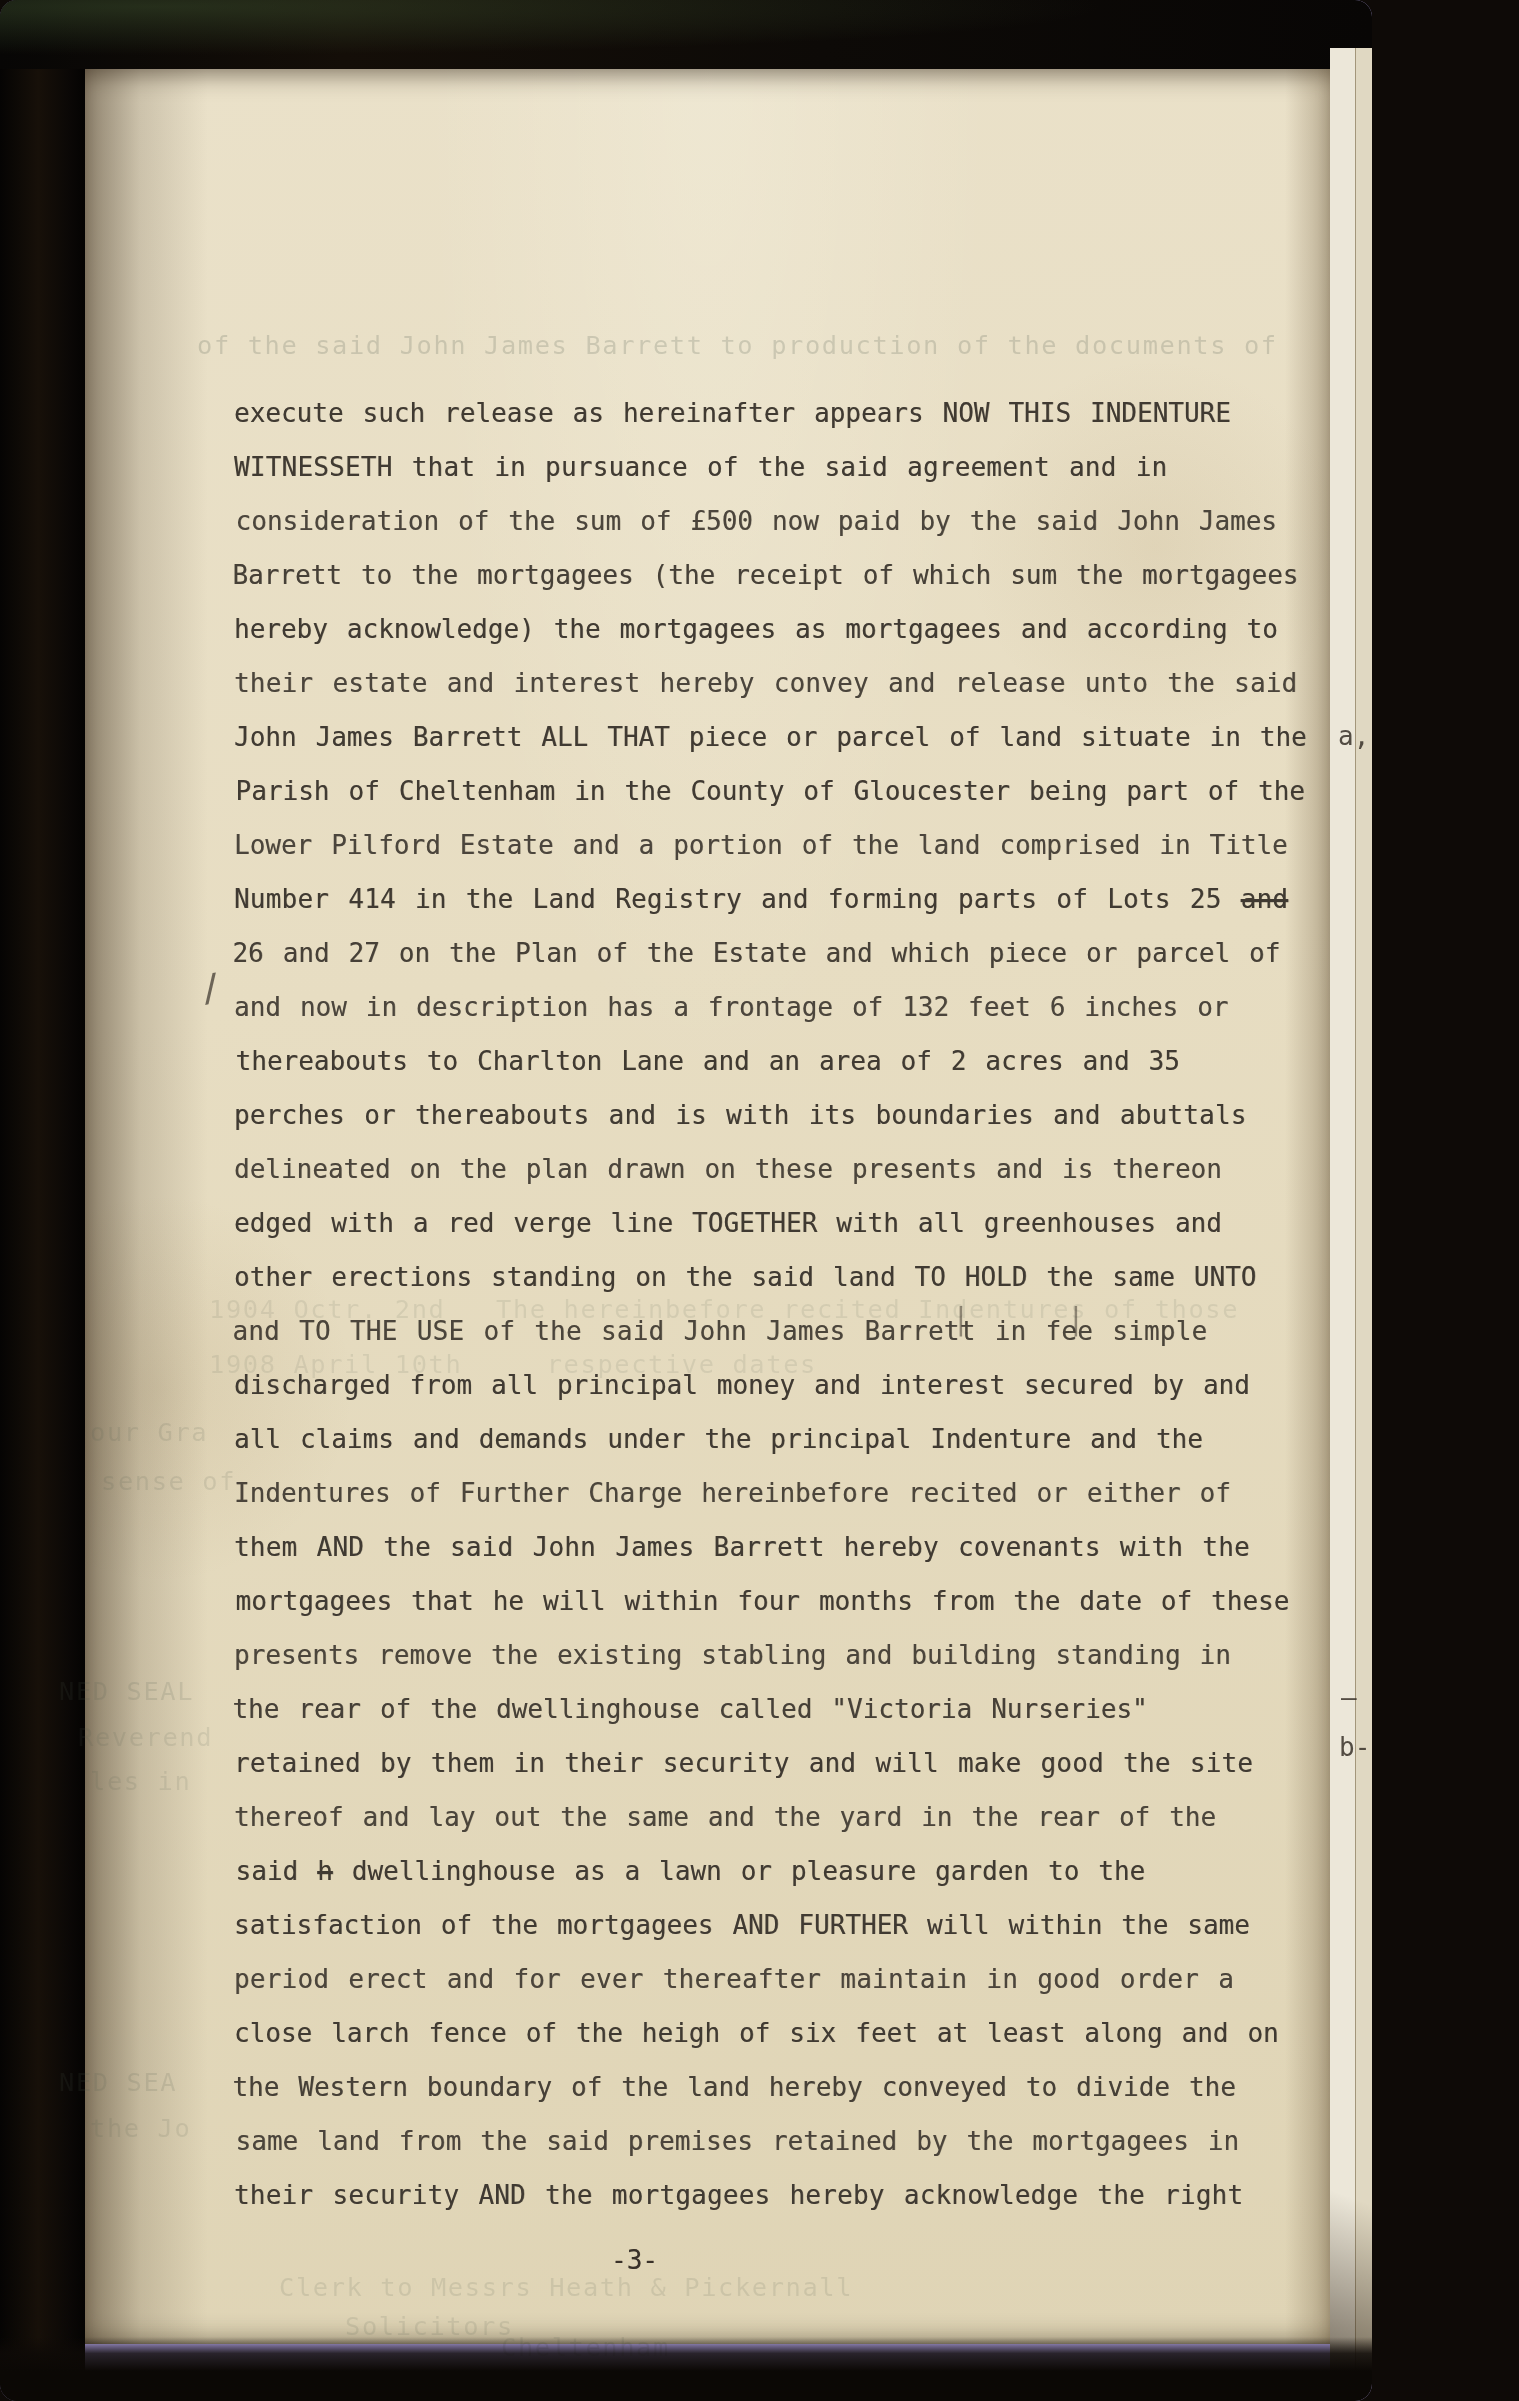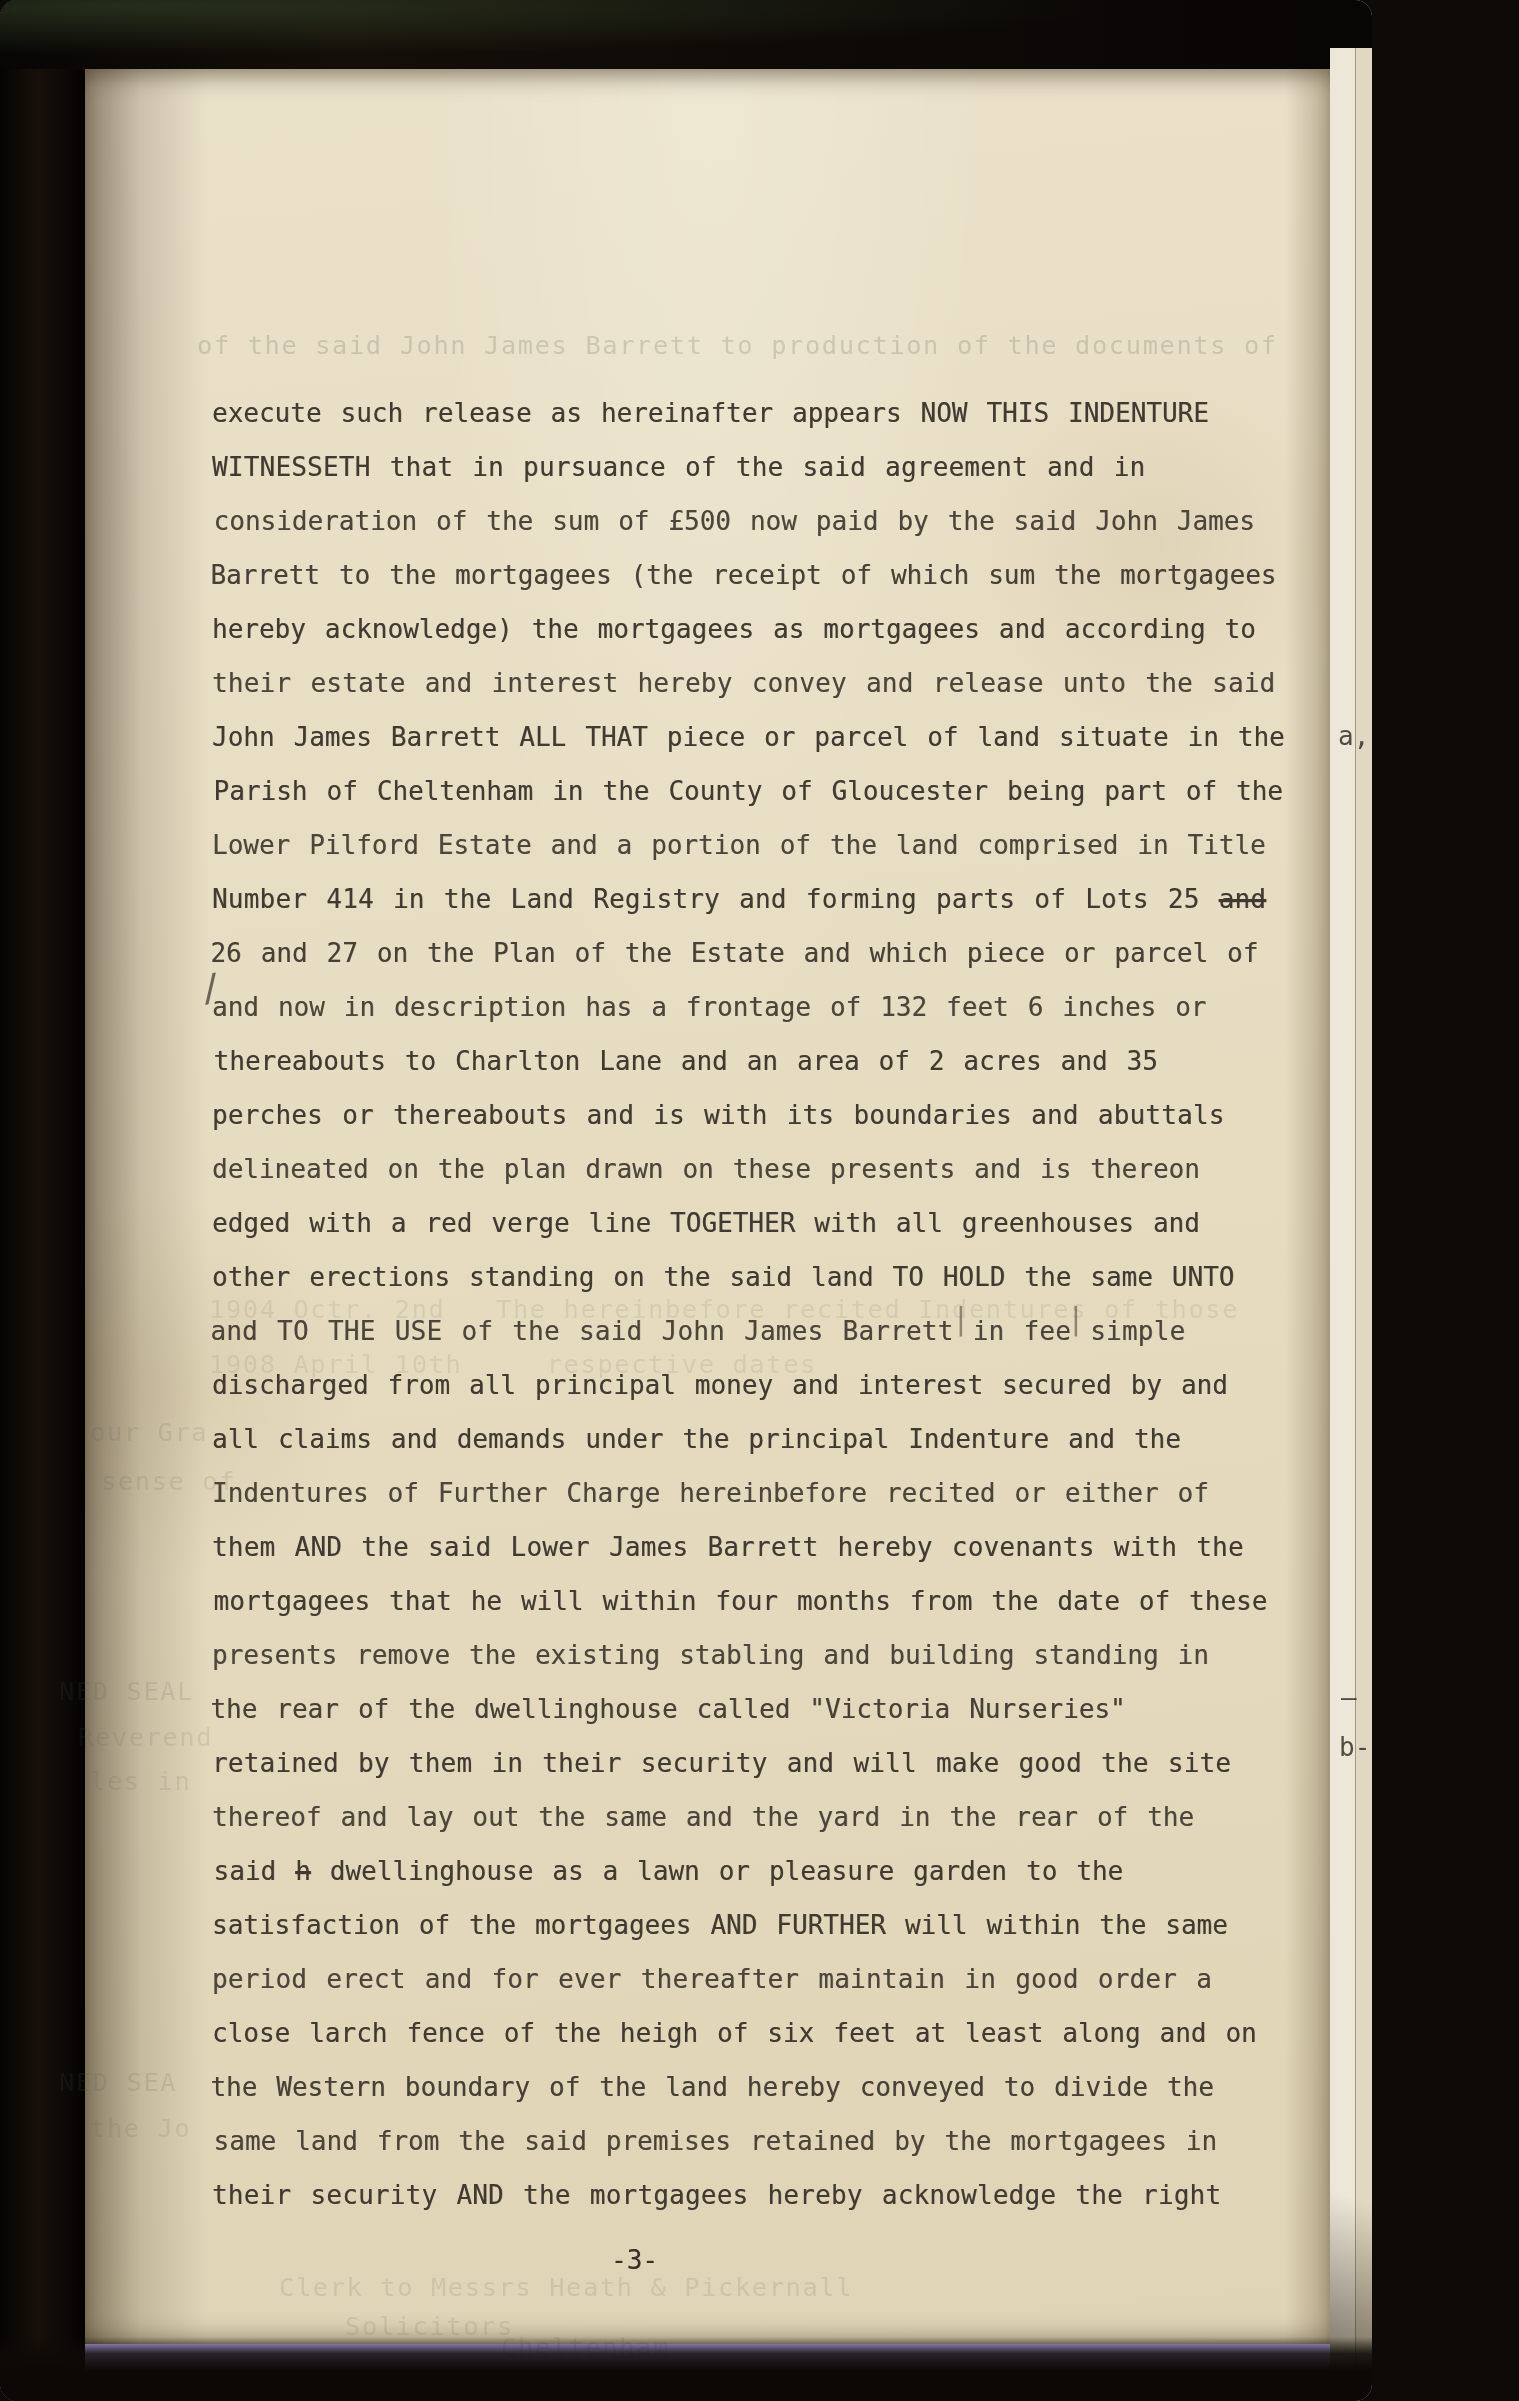--- a/index.html
+++ b/index.html
@@ -84,21 +84,21 @@
   }
 
   
   .text-block {
     position: absolute; left: 212px; top: 386px; width: 1119px; z-index: 7;
     color: #403a32;
     font-size: 26px; line-height: 54px;
     word-spacing: 3.3px;
     text-shadow: 0.4px 0.4px 0.6px rgba(52,46,38,0.45);
   }
-  .line { white-space: pre; height: 54px; }
+  .line { white-space: pre; height: 54px; margin-left: 22px; }
   .line:nth-child(4n+2) { letter-spacing: 0.2px; }
   .line:nth-child(5n+3) { transform: translateX(1.6px); }
   .line:nth-child(7n+4) { transform: translateX(-1.6px); opacity: 0.96; }
   .line:nth-child(3n)   { opacity: 0.93; }
   .strike { text-decoration: line-through; text-decoration-thickness: 2.9px; }
 
   
   .mark-layer { position: absolute; left: 0; top: 0; width: 100%; height: 100%; z-index: 8; pointer-events: none; }
   .mark { position: absolute; white-space: pre; color: #39322a; font-size: 26px; }
 
@@ -153,21 +153,21 @@
       <div class="line">and now in description has a frontage of 132 feet 6 inches or</div>
       <div class="line">thereabouts to Charlton Lane and an area of 2 acres and 35</div>
       <div class="line">perches or thereabouts and is with its boundaries and abuttals</div>
       <div class="line">delineated on the plan drawn on these presents and is thereon</div>
       <div class="line">edged with a red verge line TOGETHER with all greenhouses and</div>
       <div class="line">other erections standing on the said land TO HOLD the same UNTO</div>
       <div class="line">and TO THE USE of the said John James Barrett in fee simple</div>
       <div class="line">discharged from all principal money and interest secured by and</div>
       <div class="line">all claims and demands under the principal Indenture and the</div>
       <div class="line">Indentures of Further Charge hereinbefore recited or either of</div>
-      <div class="line">them AND the said Lower James Barrett hereby covenants with the</div>
+      <div class="line">them AND the said John James Barrett hereby covenants with the</div>
       <div class="line">mortgagees that he will within four months from the date of these</div>
       <div class="line">presents remove the existing stabling and building standing in</div>
       <div class="line">the rear of the dwellinghouse called "Victoria Nurseries"</div>
       <div class="line">retained by them in their security and will make good the site</div>
       <div class="line">thereof and lay out the same and the yard in the rear of the</div>
       <div class="line">said <span class="strike">h</span> dwellinghouse as a lawn or pleasure garden to the</div>
       <div class="line">satisfaction of the mortgagees AND FURTHER will within the same</div>
       <div class="line">period erect and for ever thereafter maintain in good order a</div>
       <div class="line">close larch fence of the heigh of six feet at least along and on</div>
       <div class="line">the Western boundary of the land hereby conveyed to divide the</div>

